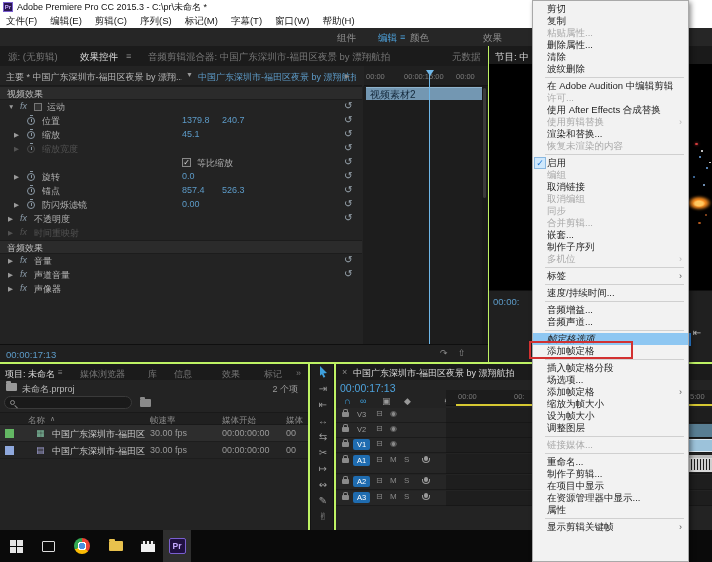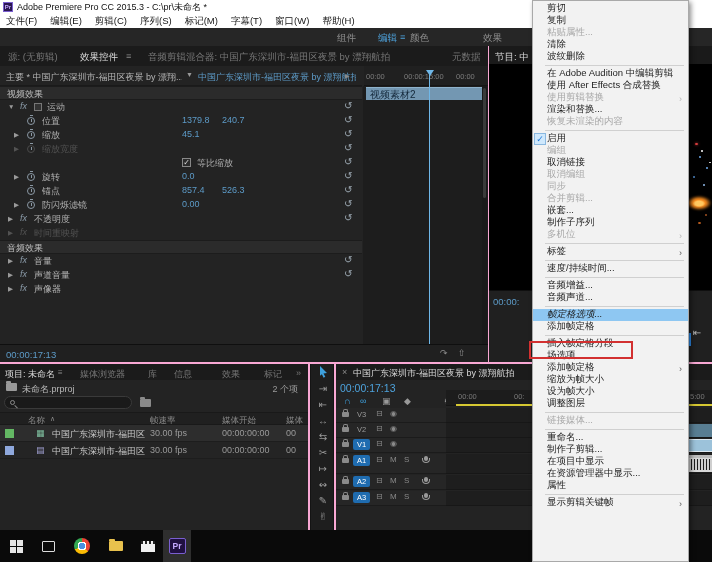--- a/index.html
+++ b/index.html
@@ -1,17 +1,17 @@
 <!DOCTYPE html>
 <html><head>
 <meta charset="utf-8">
 <style>
   html,body{margin:0;padding:0;background:#000;}
   body{font-family:"Liberation Sans","DejaVu Sans",sans-serif;}
-  #screen{position:relative;width:712px;height:562px;background:#f9a8d4;overflow:hidden;}
+  #screen{position:relative;width:712px;height:562px;background:#bef264;overflow:hidden;}
   #screen *{box-sizing:border-box;white-space:nowrap;}
   .abs{position:absolute;}
 
   
   #titlebar{left:0;top:0;width:712px;height:14px;background:#ffffff;display:flex;align-items:center;padding-left:3px;z-index:5;}
   .pr-mini{width:10px;height:10px;background:#2a1653;border:1px solid #7a5fd0;color:#c5a9ff;font-size:6px;font-weight:bold;display:flex;align-items:center;justify-content:center;margin-right:4px;}
   #titlebar .t-text{font-size:9px;color:#111;}
   #menubar{left:0;top:14px;width:712px;height:14px;background:#ffffff;display:flex;align-items:center;gap:13px;padding-left:6px;z-index:5;}
   .mb-item{font-size:9.5px;color:#161616;}
 
@@ -141,21 +141,21 @@
   .clip{position:absolute;left:122px;width:254px;height:13px;overflow:hidden;font-size:8px;line-height:13px;}
   .clip .fxb{display:inline-block;width:9px;height:9px;background:#c7a832;color:#3a2d00;font-size:6.5px;line-height:9px;text-align:center;font-style:italic;margin:0 3px 0 2px;vertical-align:1px;}
   .clip.v2c{background:#587d92;color:#e8eef2;}
   .clip.v1c{background:#9cc2da;color:#15324a;border:1px solid #dce8f0;}
   .clip.wav{background:#d9d9d9;height:17px;}
   .clip.wav .wband{position:absolute;left:0;top:4px;width:254px;height:11px;background:repeating-linear-gradient(90deg,#1d1d1d 0 1px,#cfcfcf 1px 3px);}
   .clip.wav .wtop{position:absolute;left:0;top:0;width:254px;height:3px;background:#bcbcbc;}
 
   
   #cmenu{left:532px;top:0;width:157px;height:562px;background:#f2f2f2;border:1px solid #a9a9a9;box-shadow:2px 2px 5px rgba(0,0,0,.45);z-index:50;padding-top:2px;}
-  .m-item{position:relative;height:12px;display:flex;align-items:flex-end;padding-left:14px;padding-right:6px;font-size:9.5px;color:#1d1d1d;}
+  .m-item{position:relative;height:12px;display:flex;align-items:center;padding-left:14px;padding-right:6px;font-size:9.5px;color:#1d1d1d;}
   .m-item.dis{color:#a8a8a8;}
   .m-item.hl{background:#8ec7f2;font-style:italic;}
   .m-item .m-lbl{flex:1;overflow:hidden;}
   .m-item .m-arr{font-size:9px;color:#555;}
   .m-item.dis .m-arr{color:#b5b5b5;}
   .m-gut{position:absolute;left:1px;top:0px;width:12px;height:12px;background:#cfe8fc;border:1px solid #8ab8e0;color:#1e78d7;font-size:9px;line-height:11px;text-align:center;}
   .m-sep{height:5px;position:relative;}
   .m-sep::after{content:"";position:absolute;left:12px;right:4px;top:2px;height:1px;background:#d0d0d0;}
   #redbox{left:529px;top:341px;width:104px;height:18px;border:2px solid #d23030;z-index:60;background:transparent;}
 
@@ -497,28 +497,34 @@
       <div class="m-item">
         <span class="m-lbl">剪切</span>
       </div>
       <div class="m-item">
         <span class="m-lbl">复制</span>
       </div>
       <div class="m-item dis">
         <span class="m-lbl">粘贴属性...</span>
       </div>
       <div class="m-item">
+        <span class="m-lbl">删除属性...</span>
+      </div>
+      <div class="m-item">
         <span class="m-lbl">清除</span>
       </div>
       <div class="m-item">
         <span class="m-lbl">波纹删除</span>
       </div>
       <div class="m-sep"></div>
       <div class="m-item">
         <span class="m-lbl">在 Adobe Audition 中编辑剪辑</span>
+      </div>
+      <div class="m-item dis">
+        <span class="m-lbl">许可...</span>
       </div>
       <div class="m-item">
         <span class="m-lbl">使用 After Effects 合成替换</span>
       </div>
       <div class="m-item dis">
         <span class="m-lbl">使用剪辑替换</span>
         <span class="m-arr">›</span>
       </div>
       <div class="m-item">
         <span class="m-lbl">渲染和替换...</span>

